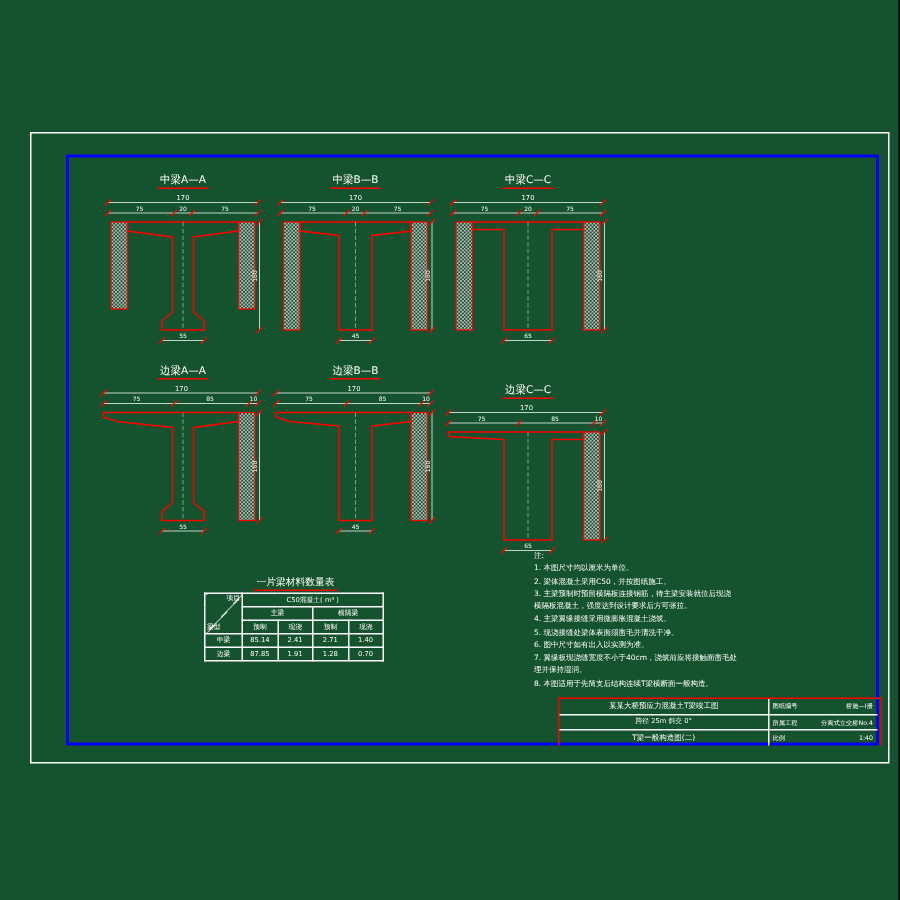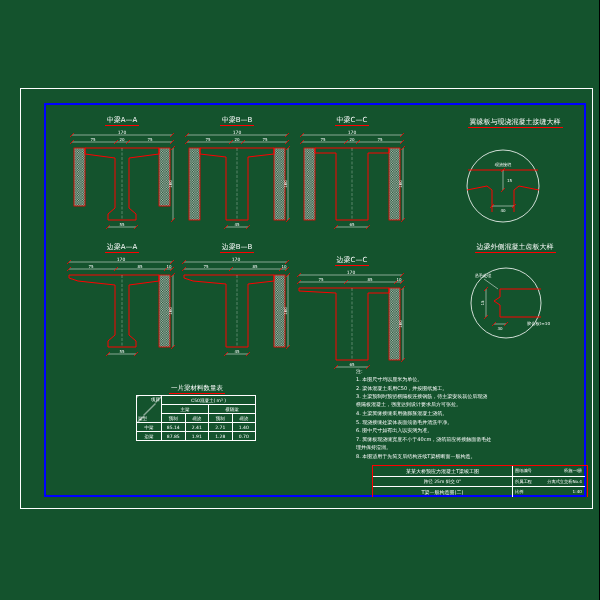--- a/index.html
+++ b/index.html
@@ -266,61 +266,21 @@
       </g>
       <text transform="rotate(-90 105.5 56)" x="105.5" y="56" font-size="4" text-anchor="middle">160</text>
       <g>
         <line x1="40" y1="99" x2="72" y2="99" stroke="#fff" stroke-width="0.5"></line>
         <path d="M38,101 l4,-4 M70,101 l4,-4" stroke="#f00" stroke-width="0.8"></path>
       </g>
       <text x="56" y="97.5" font-size="4" text-anchor="middle">65</text>
     </svg>
   </div>
 
-  <div class="detail" style="left:440px;top:118px;">
-    <div class="sec-title"><span>翼缘板与现浇混凝土接缝大样</span></div>
-    <svg width="150" height="100" viewBox="0 0 150 100" style="position:absolute;left:0;top:14px;">
-      <circle cx="63" cy="54" r="36" fill="none" stroke="#fff" stroke-width="0.8"></circle>
-      <line x1="28" y1="38" x2="98" y2="38" stroke="#f00" stroke-width="1"></line>
-      <path d="M27,58 L47,54 L52,58 V80" fill="none" stroke="#f00" stroke-width="1"></path>
-      <path d="M99,58 L79,54 L74,58 V80" fill="none" stroke="#f00" stroke-width="1"></path>
-      <text x="63" y="34" font-size="4.2" text-anchor="middle">现浇接缝</text>
-      <g>
-        <line x1="63" y1="38" x2="63" y2="58" stroke="#fff" stroke-width="0.5"></line>
-        <path d="M61,40 l4,-4 M61,60 l4,-4" stroke="#f00" stroke-width="0.8"></path>
-      </g>
-      <text x="67" y="50" font-size="4">15</text>
-      <g>
-        <line x1="52" y1="74" x2="74" y2="74" stroke="#fff" stroke-width="0.5"></line>
-        <path d="M50,76 l4,-4 M72,76 l4,-4" stroke="#f00" stroke-width="0.8"></path>
-      </g>
-      <text x="63" y="80" font-size="4" text-anchor="middle">40</text>
-    </svg>
-  </div>
-
-  <div class="detail" style="left:440px;top:243px;">
-    <div class="sec-title"><span>边梁外侧混凝土齿板大样</span></div>
-    <svg width="150" height="100" viewBox="0 0 150 100" style="position:absolute;left:0;top:14px;">
-      <circle cx="66" cy="46" r="35" fill="none" stroke="#fff" stroke-width="0.8"></circle>
-      <path d="M101,32 H60 V40 L54,44 L60,48 V60 H101" fill="none" stroke="#f00" stroke-width="1"></path>
-      <line x1="44" y1="22" x2="58" y2="32" stroke="#fff" stroke-width="0.5"></line>
-      <text x="43" y="20" font-size="4.2" text-anchor="middle">凿毛处理</text>
-      <g>
-        <line x1="46" y1="32" x2="46" y2="60" stroke="#fff" stroke-width="0.5"></line>
-        <path d="M44,34 l4,-4 M44,62 l4,-4" stroke="#f00" stroke-width="0.8"></path>
-      </g>
-      <text transform="rotate(-90 44 46)" x="44" y="46" font-size="4" text-anchor="middle">15</text>
-      <g>
-        <line x1="54" y1="67" x2="66" y2="67" stroke="#fff" stroke-width="0.5"></line>
-        <path d="M52,69 l4,-4 M64,69 l4,-4" stroke="#f00" stroke-width="0.8"></path>
-      </g>
-      <text x="60" y="73" font-size="4" text-anchor="middle">30</text>
-      <text x="87" y="68" font-size="4.2">胶合板t=10</text>
-    </svg>
-  </div>
+
 
   <div id="qty">
     <div class="t-title"><span>一片梁材料数量表</span></div>
     <table class="qtab">
       <tbody>
           <tr>
         <td class="diag" rowspan="3" style="width:24px;">
           <span class="c-top">项目</span>
           <span class="c-bot">梁型</span>
         </td>

